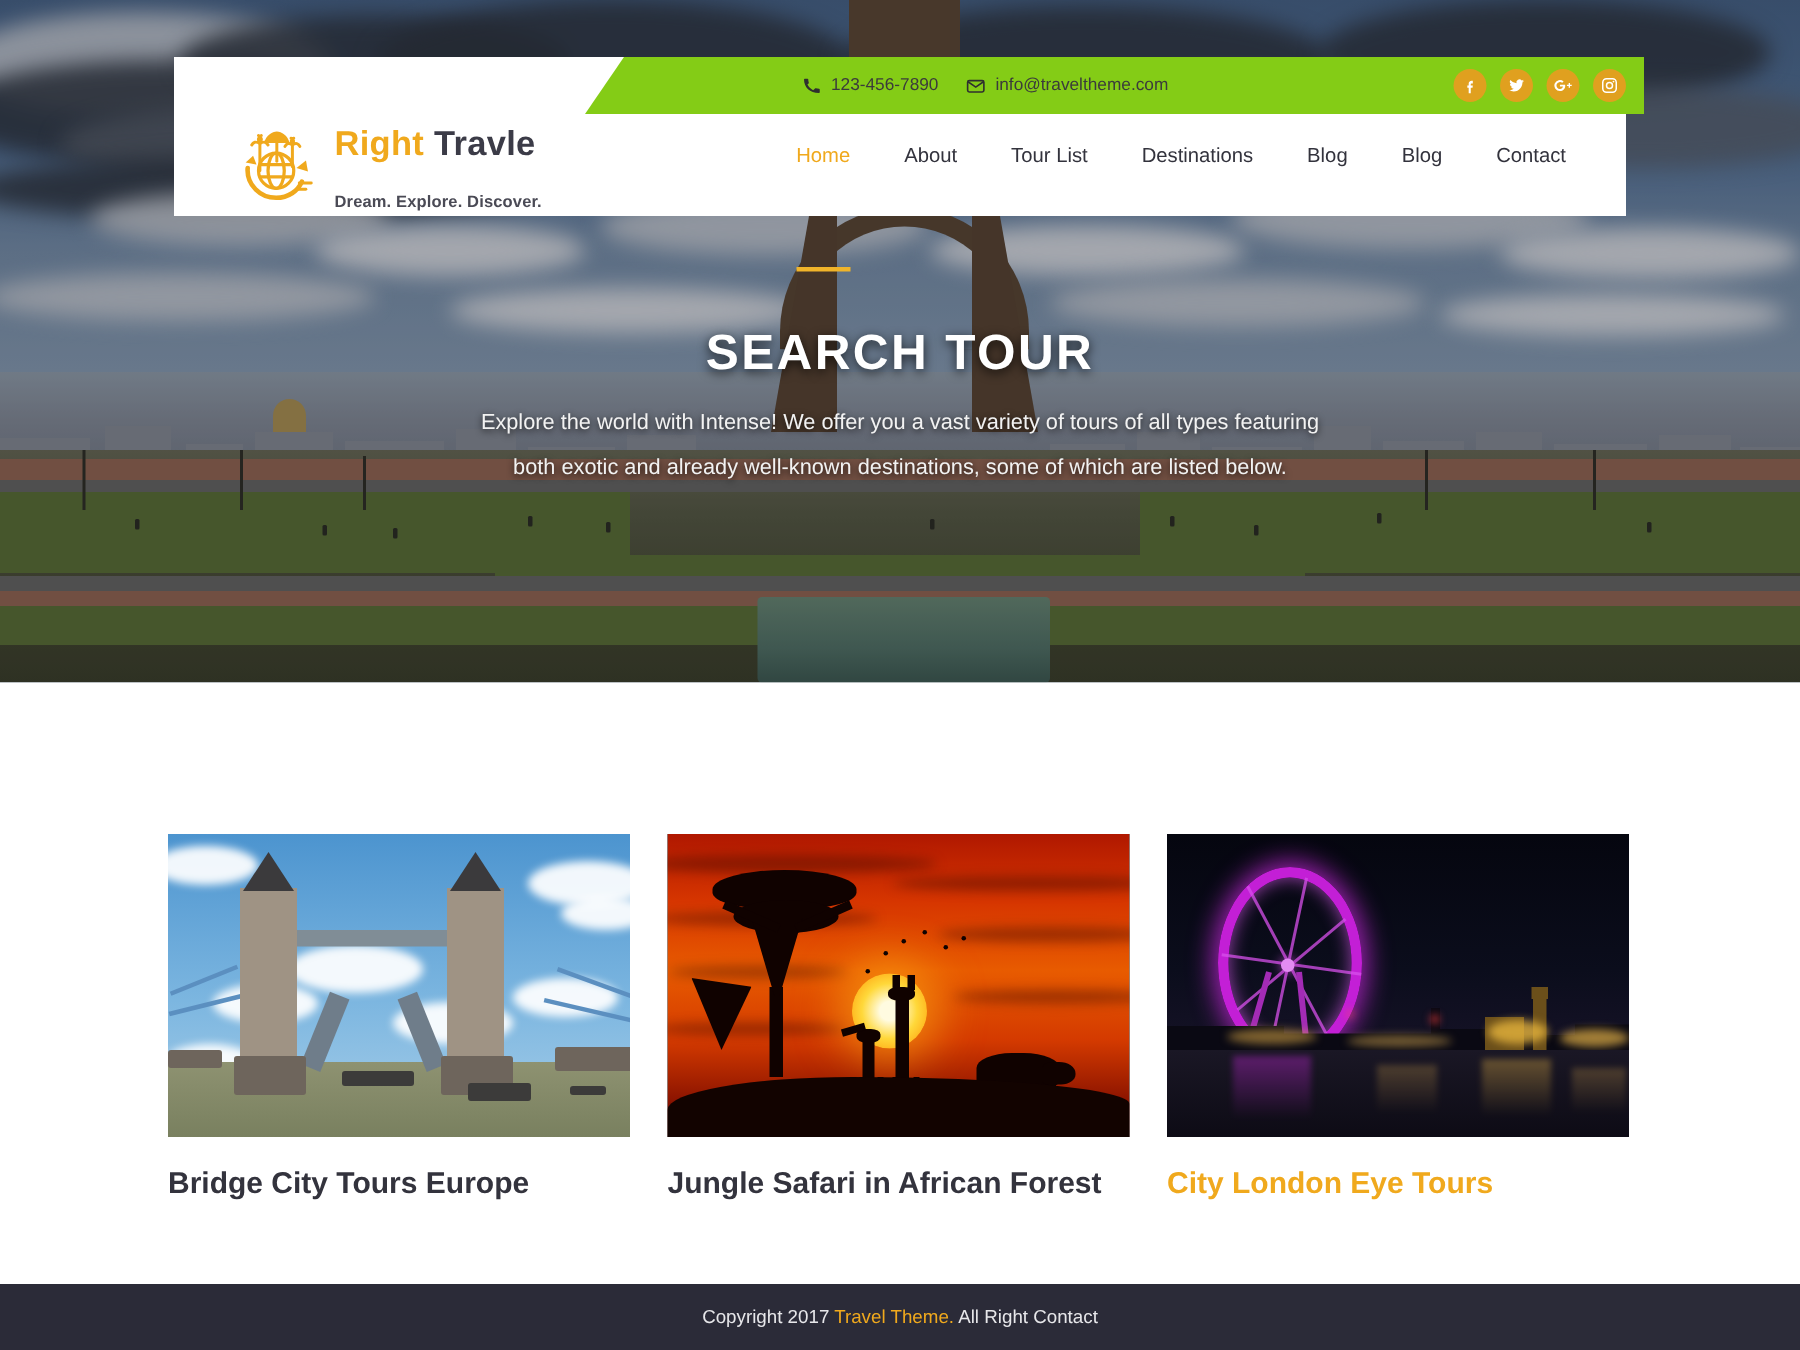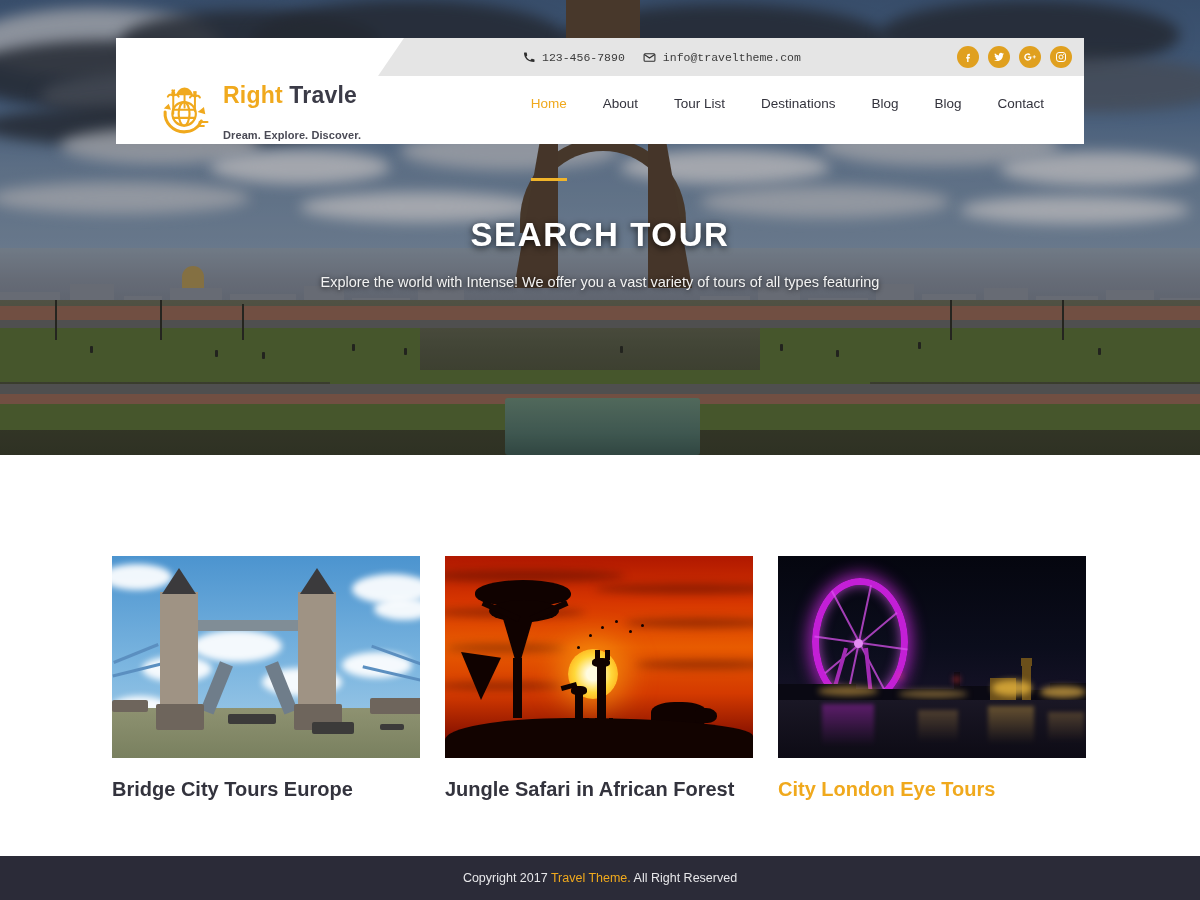--- a/index.html
+++ b/index.html
@@ -74,24 +74,23 @@
     margin-top:14px; font-size:14.5px; color:#f2f2f2; line-height:2.05;
     text-shadow:0 1px 5px rgba(0,0,0,.8);
   }
 
   
   .header {
     position:absolute; left:116px; top:38px; width:968px; height:106px;
     background:#ffffff; z-index:20;
   }
   .topbar {
-    position:absolute; left:262px; top:0; width:706px; height:38px;
-    background:#e5e5e5;
+    position:absolute; left:274px; top:0; width:706px; height:38px;
+    background:#84cc16;
     clip-path:polygon(26px 0, 100% 0, 100% 100%, 0 100%);
-    font-family:Liberation Mono, monospace;
   }
   .contact {
     position:absolute; left:145px; top:0; height:38px;
     display:flex; align-items:center; gap:18px;
     font-size:11.5px; color:#3b3b3b;
   }
   .cinfo { display:flex; align-items:center; gap:7px; }
   .cinfo svg { display:block; }
   .socials {
     position:absolute; right:12px; top:0; height:38px;
@@ -279,20 +278,21 @@
       <div class="ei-leg" style="left:140px; top:168px; width:44px; height:150px; clip-path:polygon(0 0,40% 0,100% 100%,0 100%);"></div>
     </div>
   </div>
 
   <div class="hero-dark"></div>
 
   <div class="hero-text">
     <div class="hero-title">SEARCH TOUR</div>
     <div class="hero-sub">
       <div>Explore the world with Intense! We offer you a vast variety of tours of all types featuring</div>
+      <div>both exotic and already well-known destinations, some of which are listed below.</div>
     </div>
   </div>
 </div>
 
 <div class="header">
 
   <div class="topbar">
     <div class="contact">
       <span class="cinfo">
         <span>
@@ -503,15 +503,15 @@
         <div class="le-refl" style="left:270px; bottom:16px; width:36px; height:30px; background:linear-gradient(to bottom,rgba(220,170,80,.5),rgba(120,90,30,0));"></div>
       </div>
       <div class="card-name hl">City London Eye Tours</div>
     </div>
 
   </div>
 </div>
 
 <div class="footer">
   <div class="footer-txt">
-    <span>Copyright 2017 </span><span class="brand">Travel Theme.</span><span> All Right Reserved</span>
+    <span>Copyright 2017 </span><span class="brand">Travel Theme.</span><span> All Right Contact</span>
   </div>
 </div>
 
 </body></html>

